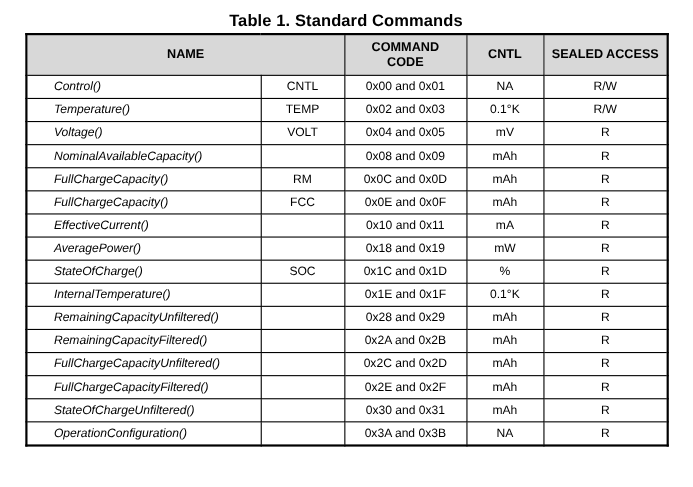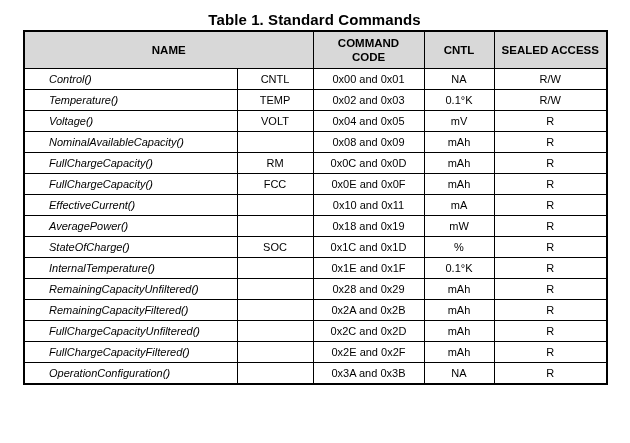--- a/index.html
+++ b/index.html
@@ -184,20 +184,27 @@
           <td class="access">R</td>
         </tr>
         <tr>
           <td class="name">FullChargeCapacityFiltered()</td>
           <td class="abbr"></td>
           <td class="code">0x2E and 0x2F</td>
           <td class="unit">mAh</td>
           <td class="access">R</td>
         </tr>
         <tr>
+          <td class="name">StateOfChargeUnfiltered()</td>
+          <td class="abbr"></td>
+          <td class="code">0x30 and 0x31</td>
+          <td class="unit">mAh</td>
+          <td class="access">R</td>
+        </tr>
+        <tr>
           <td class="name">OperationConfiguration()</td>
           <td class="abbr"></td>
           <td class="code">0x3A and 0x3B</td>
           <td class="unit">NA</td>
           <td class="access">R</td>
         </tr>
       </tbody>
   </table>
 
 </div>

